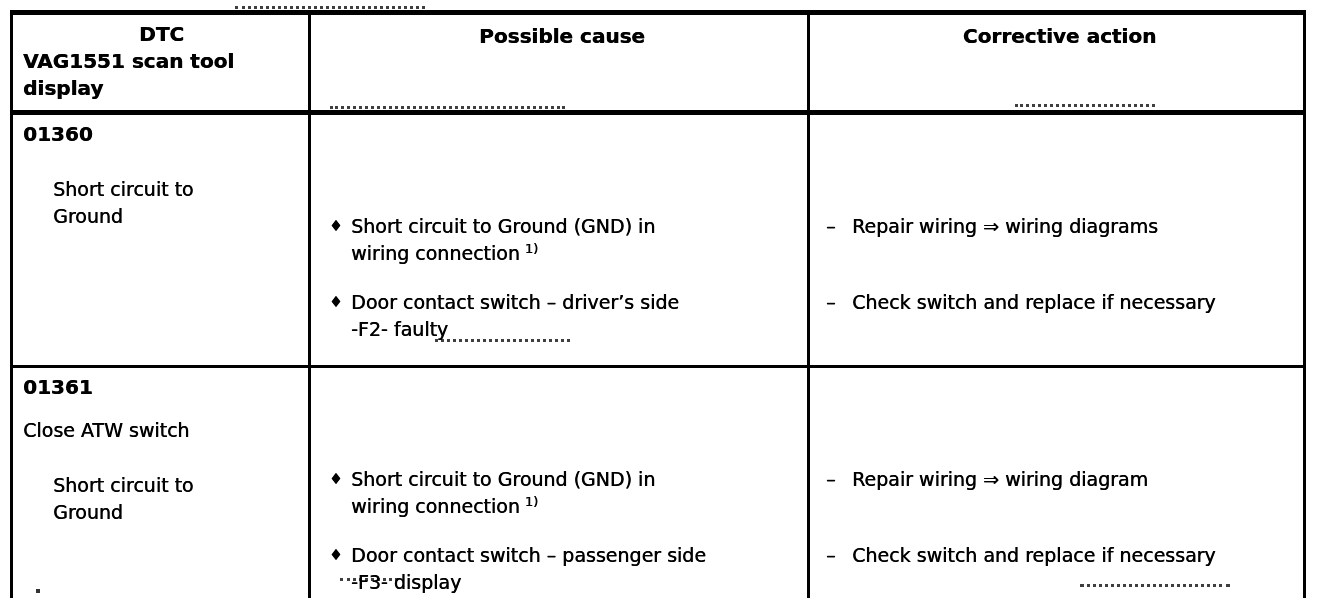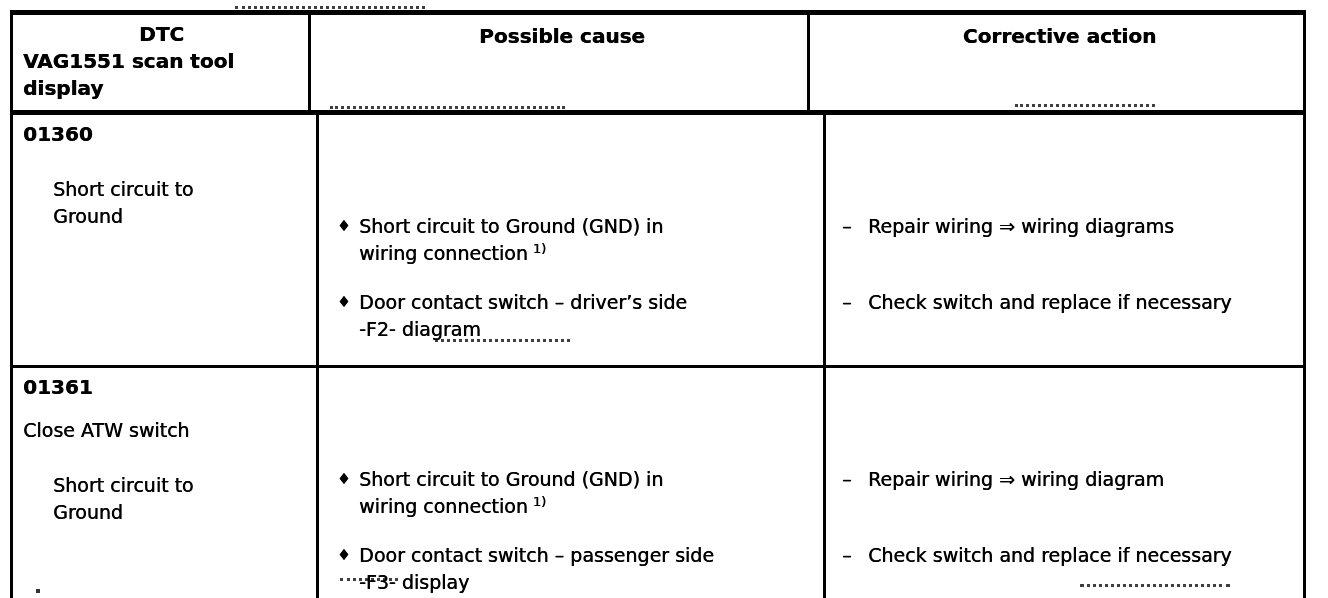--- a/index.html
+++ b/index.html
@@ -31,21 +31,21 @@
   .cell + .cell { border-left: 3px solid #000; }
 
   
   .cell, .artifact { text-shadow: 0.5px 0 currentColor; }
 
   .hdr { font-weight: bold; font-size: 20px; line-height: 27px; }
   .hdr-center { text-align: center; padding-top: 8px; padding-left: 14px; }
   .hdr-col1-title { text-align: center; }
   .hdr-col1-sub { text-align: left; }
 
-  .body-text { font-size: 19px; line-height: 27px; font-weight: normal; gap: 8px; }
+  .body-text { font-size: 19px; line-height: 27px; font-weight: normal; }
 
   .dtc-code { font-weight: bold; font-size: 20px; line-height: 27px; }
   .dtc-name { margin-top: 16px; }
   .dtc-cond { margin: 28px 0 0 30px; }
 
   .cause-cell  { padding: 98px 12px 0 18px; }
   .action-cell { padding: 98px 8px 0 16px; }
 
   .cause-item, .action-item {
     display: flex; align-items: flex-start;
@@ -90,21 +90,21 @@
           <span class="bullet-glyph">♦</span>
           <div>
             <div>Short circuit to Ground (GND) in</div>
             <div><span>wiring connection</span><sup class="fn">1)</sup></div>
           </div>
         </div>
         <div class="cause-item">
           <span class="bullet-glyph">♦</span>
           <div>
             <div>Door contact switch – driver’s side</div>
-            <div><span>-F2- diagram</span><sup class="fn"></sup></div>
+            <div><span>-F2- faulty</span><sup class="fn"></sup></div>
           </div>
         </div>
       </div>
 
       <div class="cell action-cell">
         <div class="action-item">
           <span class="dash-glyph">–</span>
           <div>Repair wiring ⇒ wiring diagrams</div>
         </div>
         <div class="action-item">

